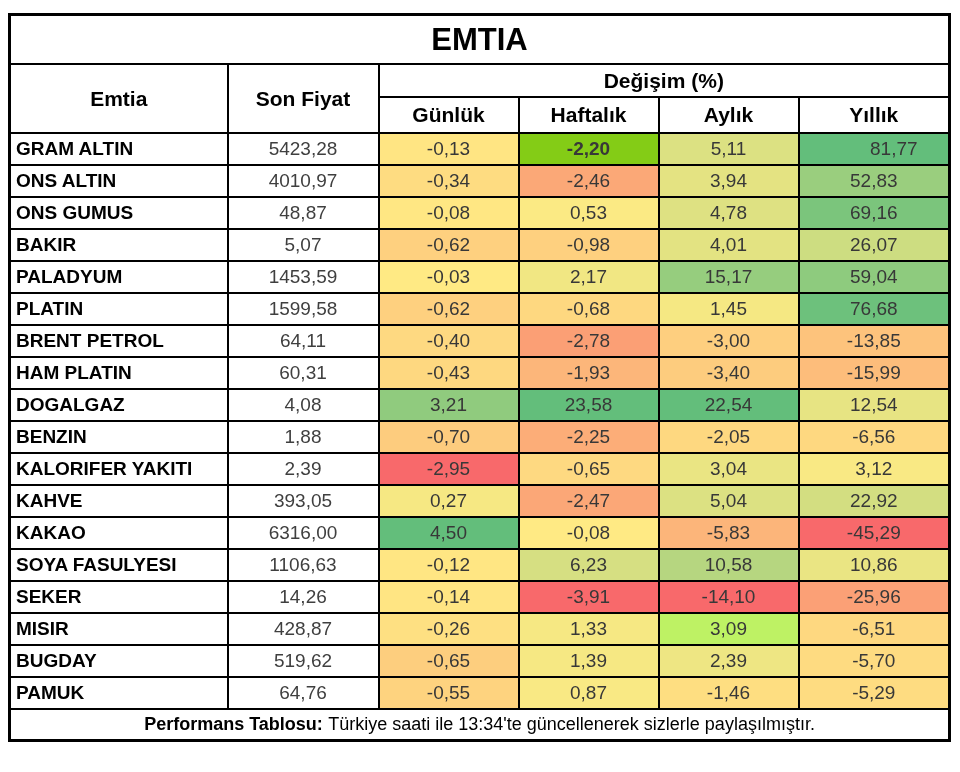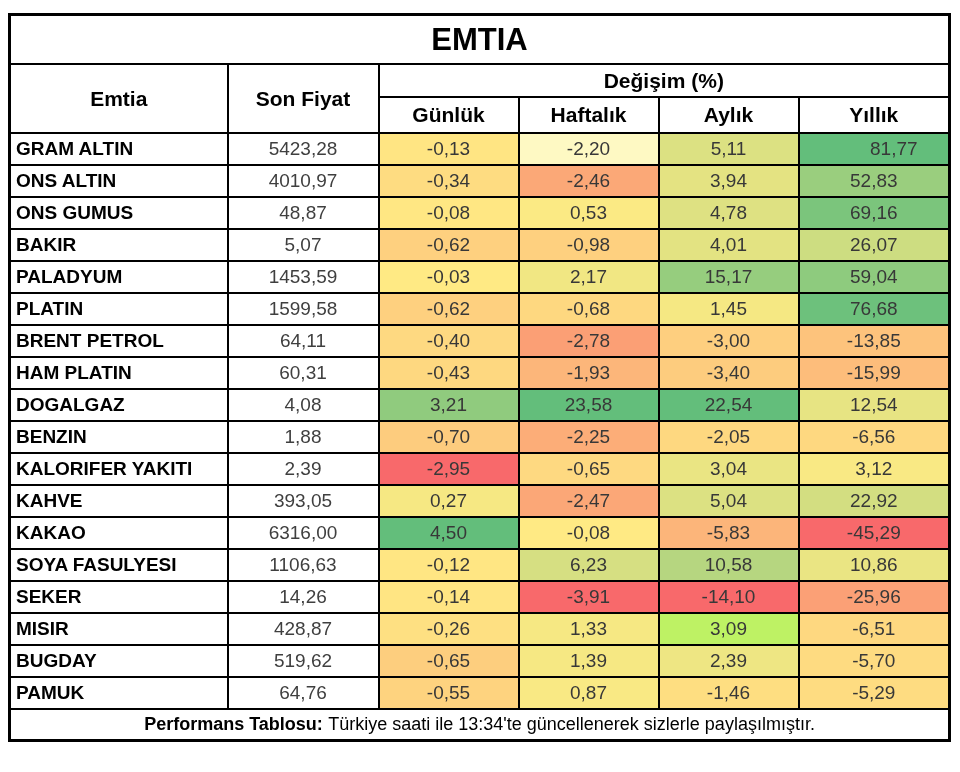--- a/index.html
+++ b/index.html
@@ -92,21 +92,21 @@
         <th>Haftalık</th>
         <th>Aylık</th>
         <th>Yıllık</th>
       </tr>
     </thead>
     <tbody id="table-body">
         <tr>
           <td class="name-cell">GRAM ALTIN</td>
           <td class="price-cell">5423,28</td>
           <td class="change-cell" style="background: rgb(255, 229, 131);">-0,13</td>
-          <td class="change-cell" style="background: #fef9c3;">-2,20</td>
+          <td class="change-cell" style="background: #84cc16; font-weight: bold;">-2,20</td>
           <td class="change-cell" style="background: rgb(220, 225, 130);">5,11</td>
           <td class="change-cell" style="background: rgb(99, 190, 123); padding-left: 40px;">81,77</td>
         </tr>
         <tr>
           <td class="name-cell">ONS ALTIN</td>
           <td class="price-cell">4010,97</td>
           <td class="change-cell" style="background: rgb(254, 220, 129);">-0,34</td>
           <td class="change-cell" style="background: rgb(251, 168, 119);">-2,46</td>
           <td class="change-cell" style="background: rgb(228, 227, 130);">3,94</td>
           <td class="change-cell" style="background: rgb(154, 206, 126);">52,83</td>

